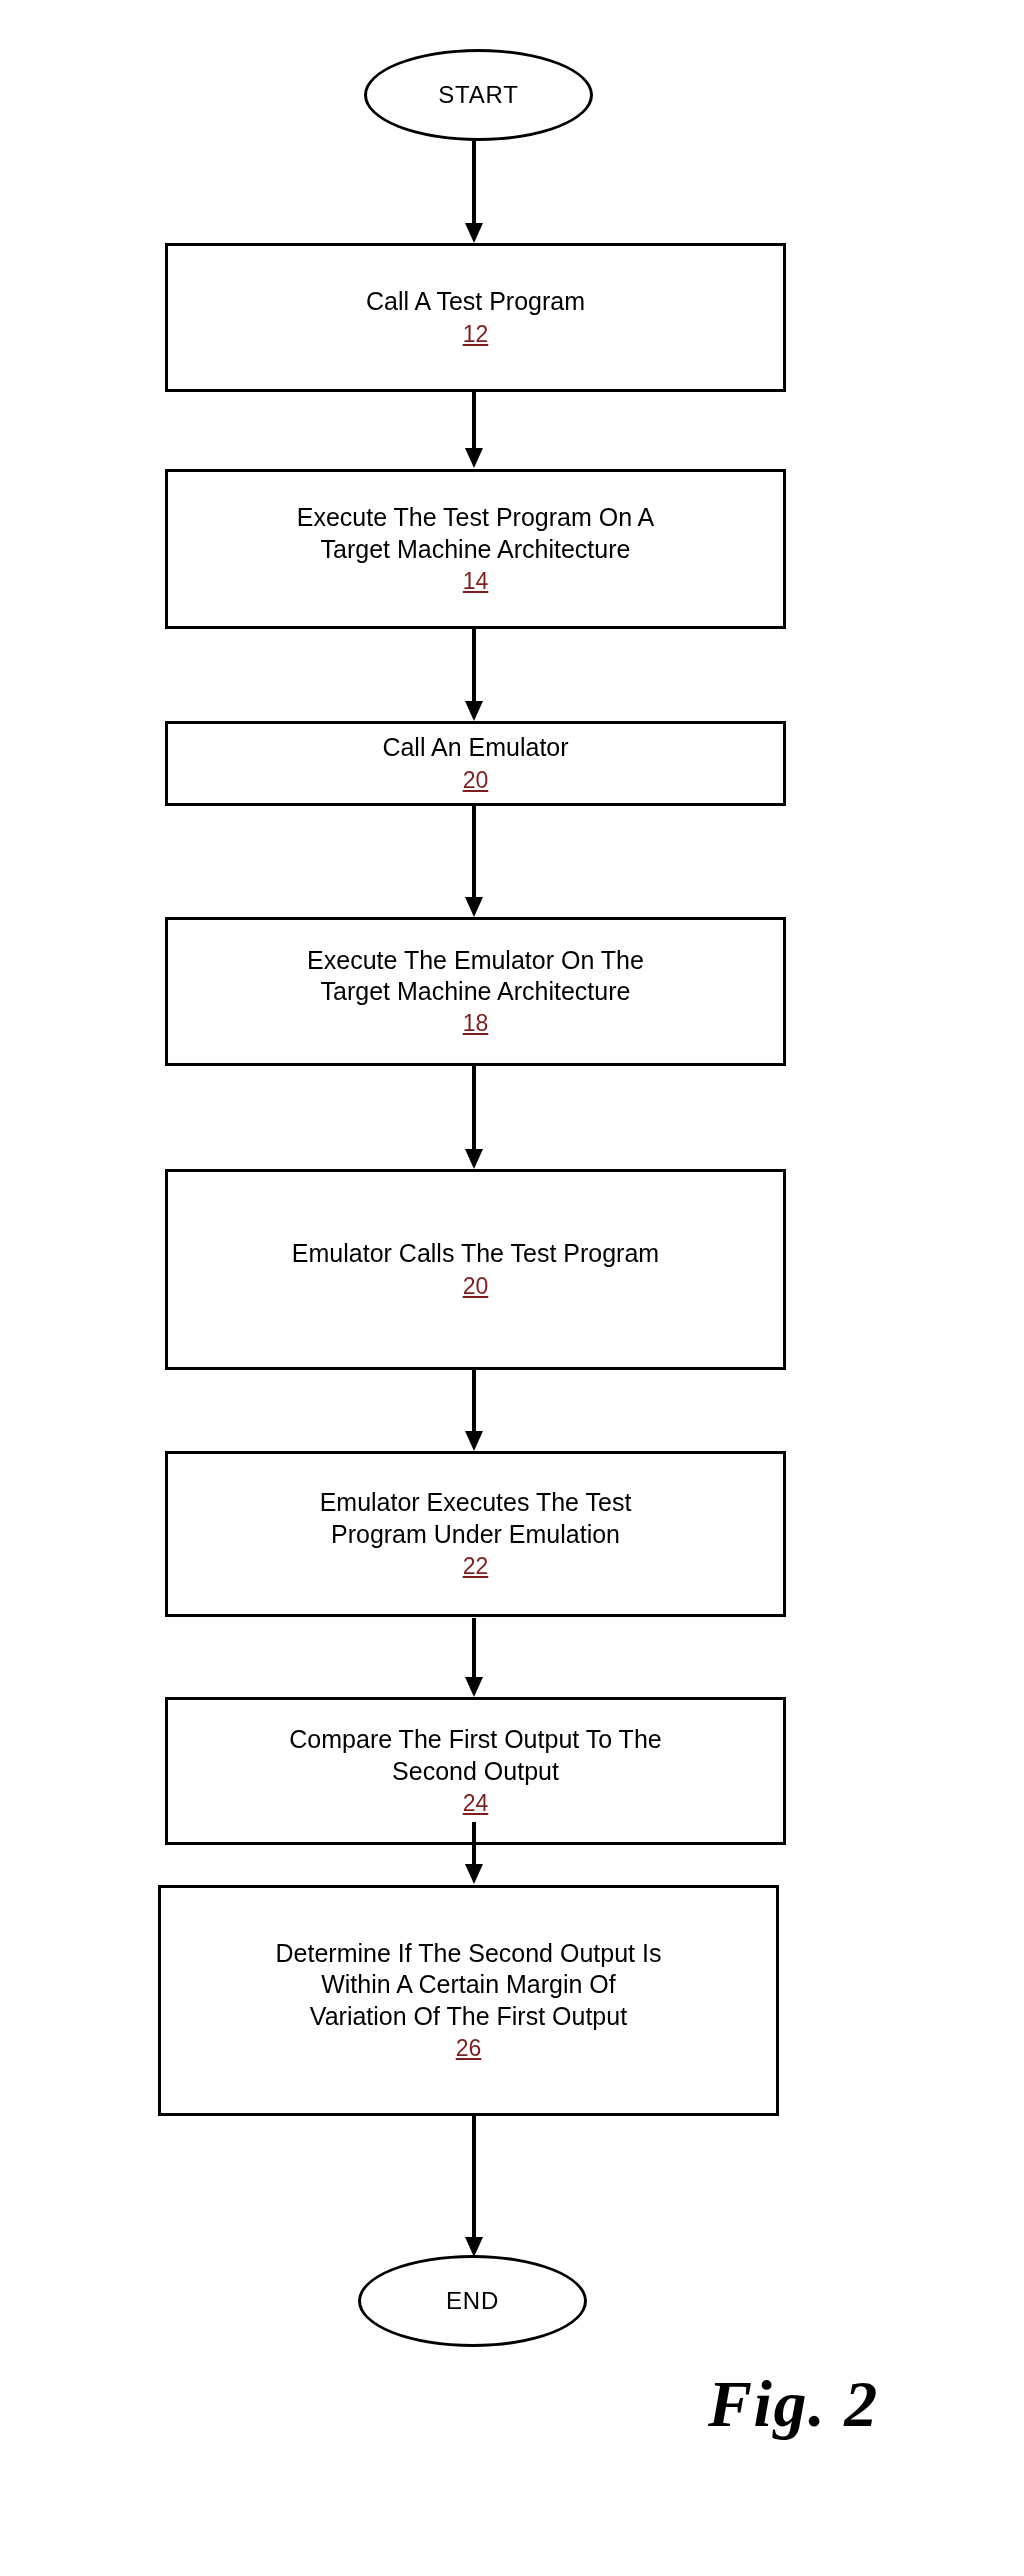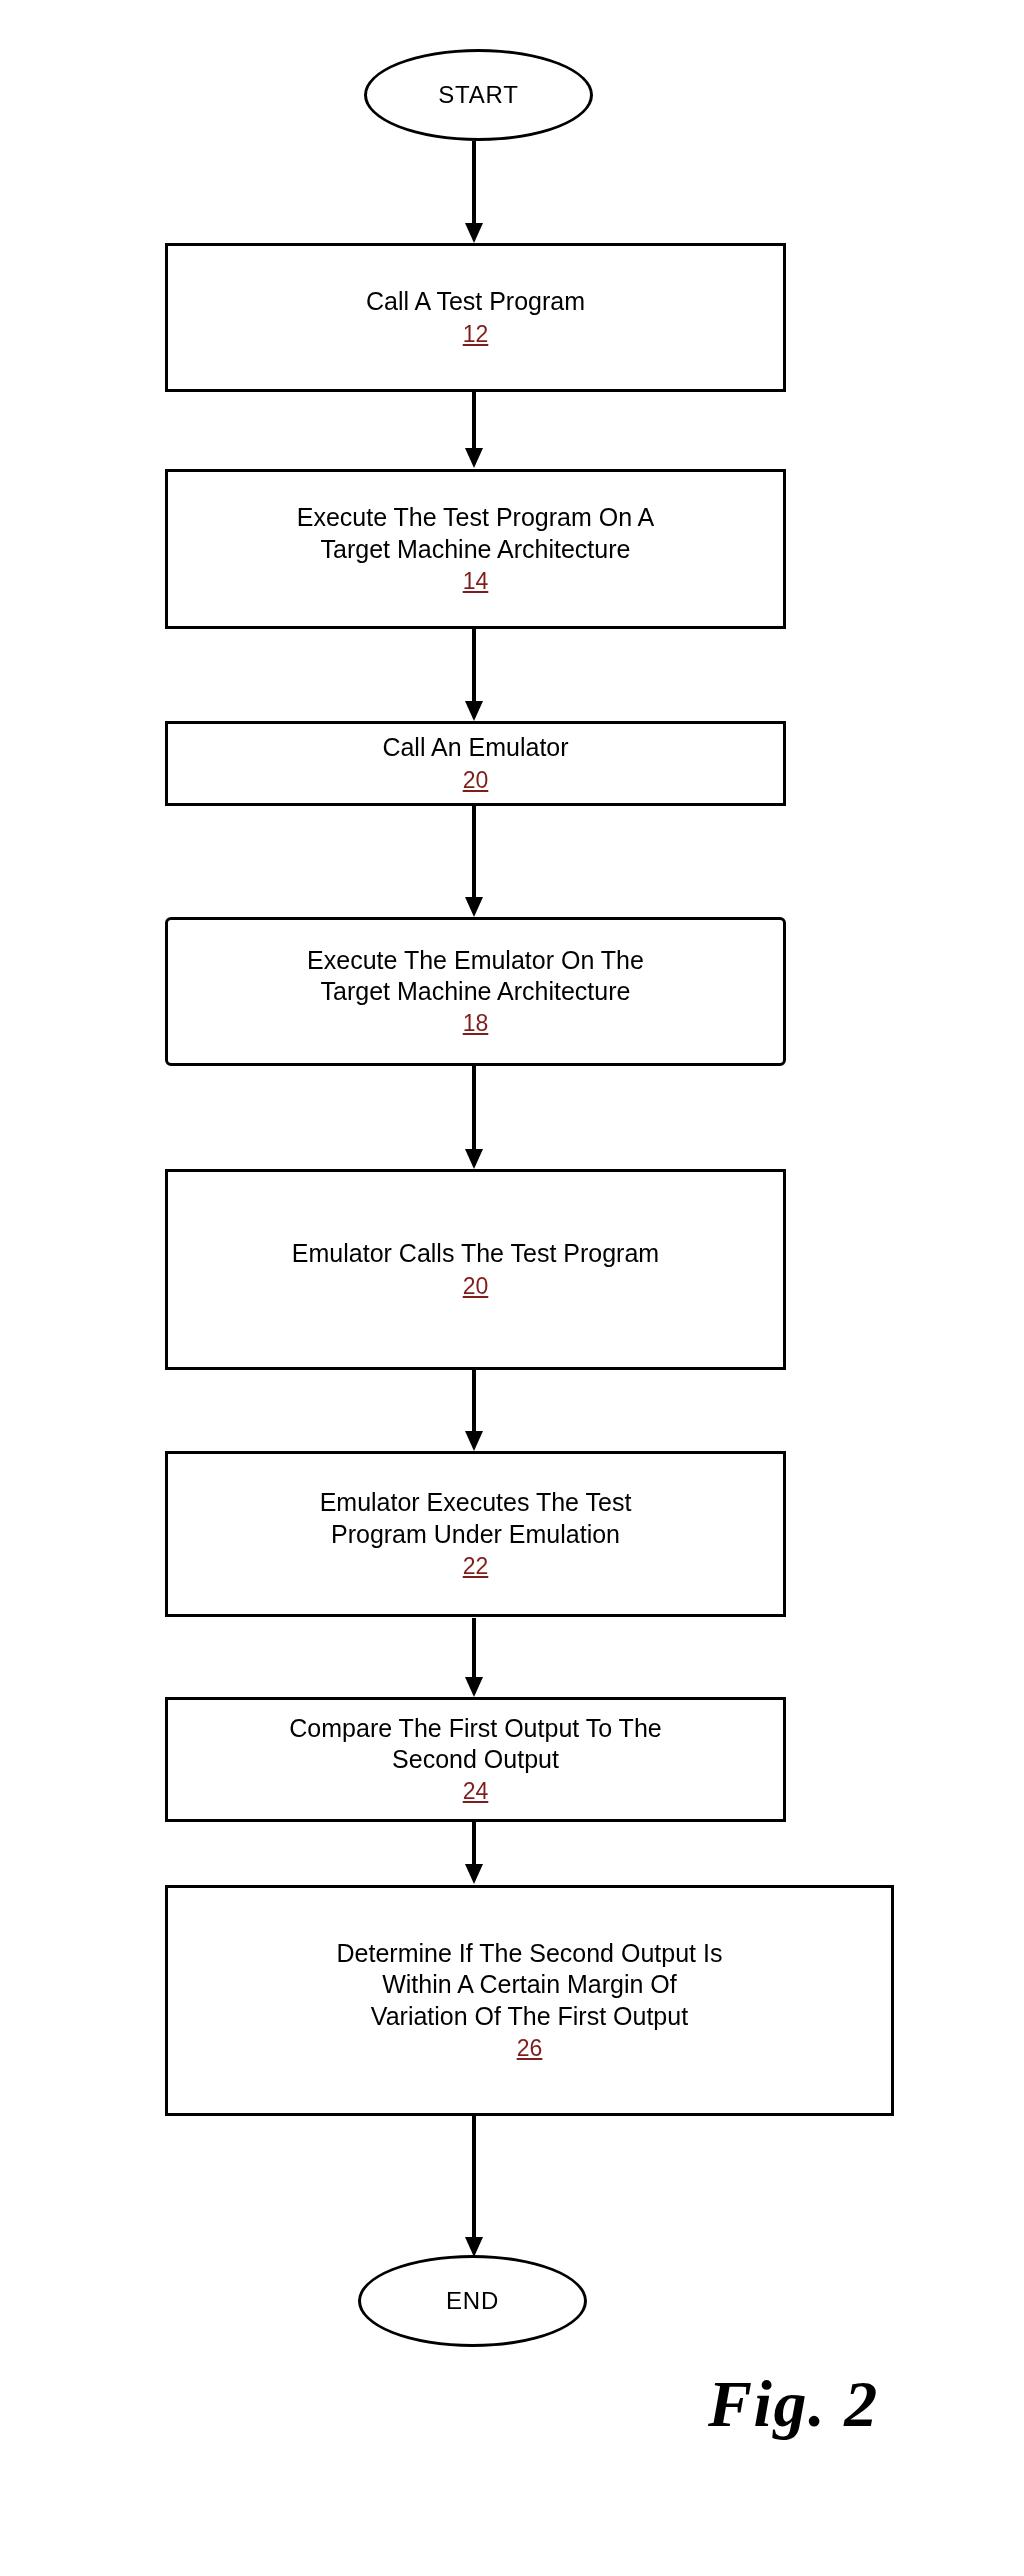--- a/index.html
+++ b/index.html
@@ -157,21 +157,21 @@
   <div class="process-box" style="left:165px; top:721px; width:621px; height:85px;">
     <div class="box-text">Call An Emulator</div>
     <div class="box-ref">20</div>
   </div>
 
   <div class="connector" style="left:474px; top:806px; height:111px;">
     <div class="shaft" style="height:91px;"></div>
     <div class="head" style="top:91px;"></div>
   </div>
 
-  <div class="process-box" style="left:165px; top:917px; width:621px; height:149px;border-radius:6px;">
+  <div class="process-box" style="left:165px; top:917px; width:621px; height:149px;">
     <div class="box-text">Execute The Emulator On The
 Target Machine Architecture</div>
     <div class="box-ref">18</div>
   </div>
 
   <div class="connector" style="left:474px; top:1066px; height:103px;">
     <div class="shaft" style="height:83px;"></div>
     <div class="head" style="top:83px;"></div>
   </div>
 
@@ -189,32 +189,32 @@
     <div class="box-text">Emulator Executes The Test
 Program Under Emulation</div>
     <div class="box-ref">22</div>
   </div>
 
   <div class="connector" style="left:474px; top:1618px; height:79px;">
     <div class="shaft" style="height:59px;"></div>
     <div class="head" style="top:59px;"></div>
   </div>
 
-  <div class="process-box" style="left:165px; top:1697px; width:621px; height:125px;">
+  <div class="process-box" style="left:165px; top:1697px; width:621px; height:148px;">
     <div class="box-text">Compare The First Output To The
 Second Output</div>
     <div class="box-ref">24</div>
   </div>
 
   <div class="connector" style="left:474px; top:1822px; height:63px;">
     <div class="shaft" style="height:42px;"></div>
     <div class="head" style="top:42px;"></div>
   </div>
 
-  <div class="process-box" style="left:165px; top:1885px; width:729px; height:231px;">
+  <div class="process-box" style="left:158px; top:1885px; width:621px; height:231px;">
     <div class="box-text">Determine If The Second Output Is
 Within A Certain Margin Of
 Variation Of The First Output</div>
     <div class="box-ref">26</div>
   </div>
 
   <div class="connector" style="left:474px; top:2116px; height:141px;">
     <div class="shaft" style="height:121px;"></div>
     <div class="head" style="top:121px;"></div>
   </div>

